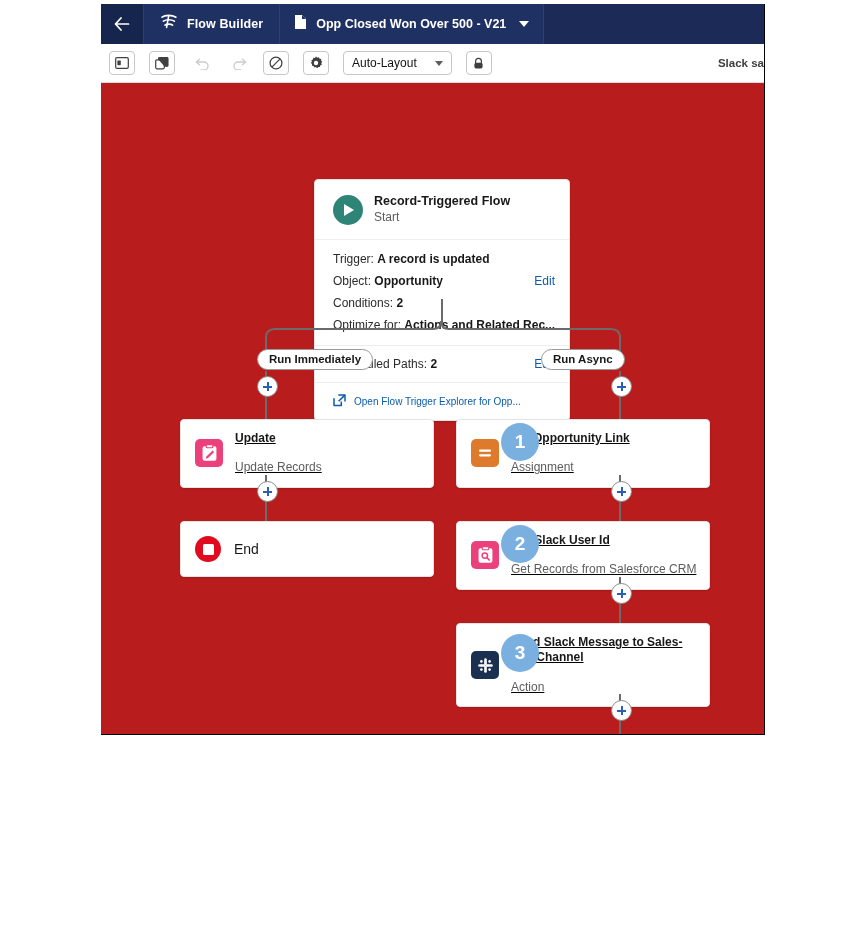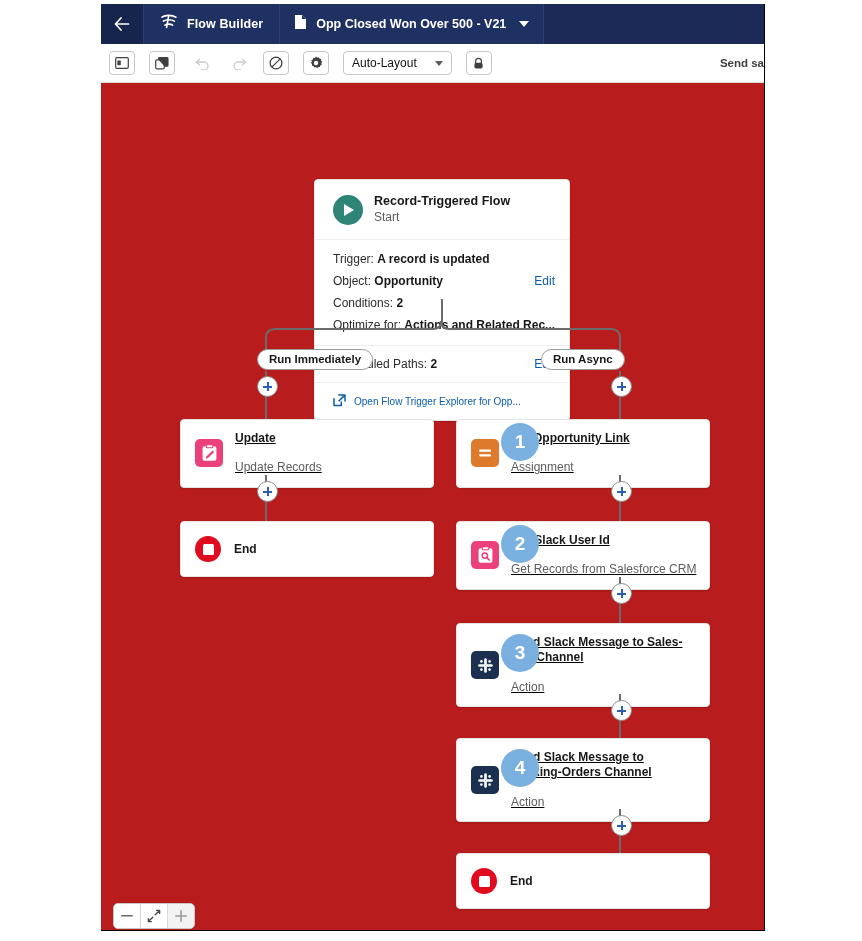--- a/index.html
+++ b/index.html
@@ -13,21 +13,21 @@
     font-family: "Liberation Sans", sans-serif;
     overflow: hidden;
   }
 
   
   #app {
     position: absolute;
     left: 101px;
     top: 4px;
     width: 664px;
-    height: 927px;
+    height: 731px;
     background: #f4f4f4;
     overflow: hidden;
     border-right: 1px solid #000;
     border-bottom: 1px solid #000;
     box-sizing: border-box;
   }
 
   
   .gheader {
     position: relative;
@@ -203,21 +203,21 @@
   .el-t2 { font-size: 12px; color: #5c5c5c; line-height: 1.38; margin-top: 13px; }
 
   .end-node { display: flex; align-items: center; gap: 13px; padding: 14px 12px 14px 14px; }
   .end-ring {
     width: 26px; height: 26px; border-radius: 50%;
     background: #e00b1e;
     display: flex; align-items: center; justify-content: center;
     flex: 0 0 auto;
   }
   .end-ring i { width: 11px; height: 11px; background: #fff; border-radius: 1.5px; display:block; }
-  .end-lbl { font-size: 12px; font-weight: 700; color: #181818; }
+  .end-lbl { font-size: 14px; font-weight: 400; color: #181818; }
 
   
   .badge {
     position: absolute;
     width: 38px; height: 38px; border-radius: 50%;
     background: #7ab0e0;
     color: #fff;
     font-size: 19px; font-weight: 700;
     display: flex; align-items: center; justify-content: center;
     z-index: 5;
@@ -362,21 +362,21 @@
       <span class="caret-sm"></span>
     </div>
 
     <div class="tbtn">
       <svg width="13" height="13" viewBox="0 0 13 13">
         <path d="M3.6 6 V4.2 a2.9 2.9 0 0 1 5.8 0 V6" fill="none" stroke="#3f3f3f" stroke-width="1.2"></path>
         <rect x="2.4" y="5.8" width="8.2" height="5.6" rx="1.6" fill="#3f3f3f"></rect>
       </svg>
     </div>
 
-    <div class="last-saved">Send sa</div>
+    <div class="last-saved">Slack sa</div>
   </div>
 
   <div class="canvas">
 
     <div class="node" id="start-node">
       <div class="start-head">
         <span class="play-ic">
           <svg width="13" height="14" viewBox="0 0 13 14">
             <path d="M2 1 L12 7 L2 13 Z" fill="#fff"></path>
           </svg>

